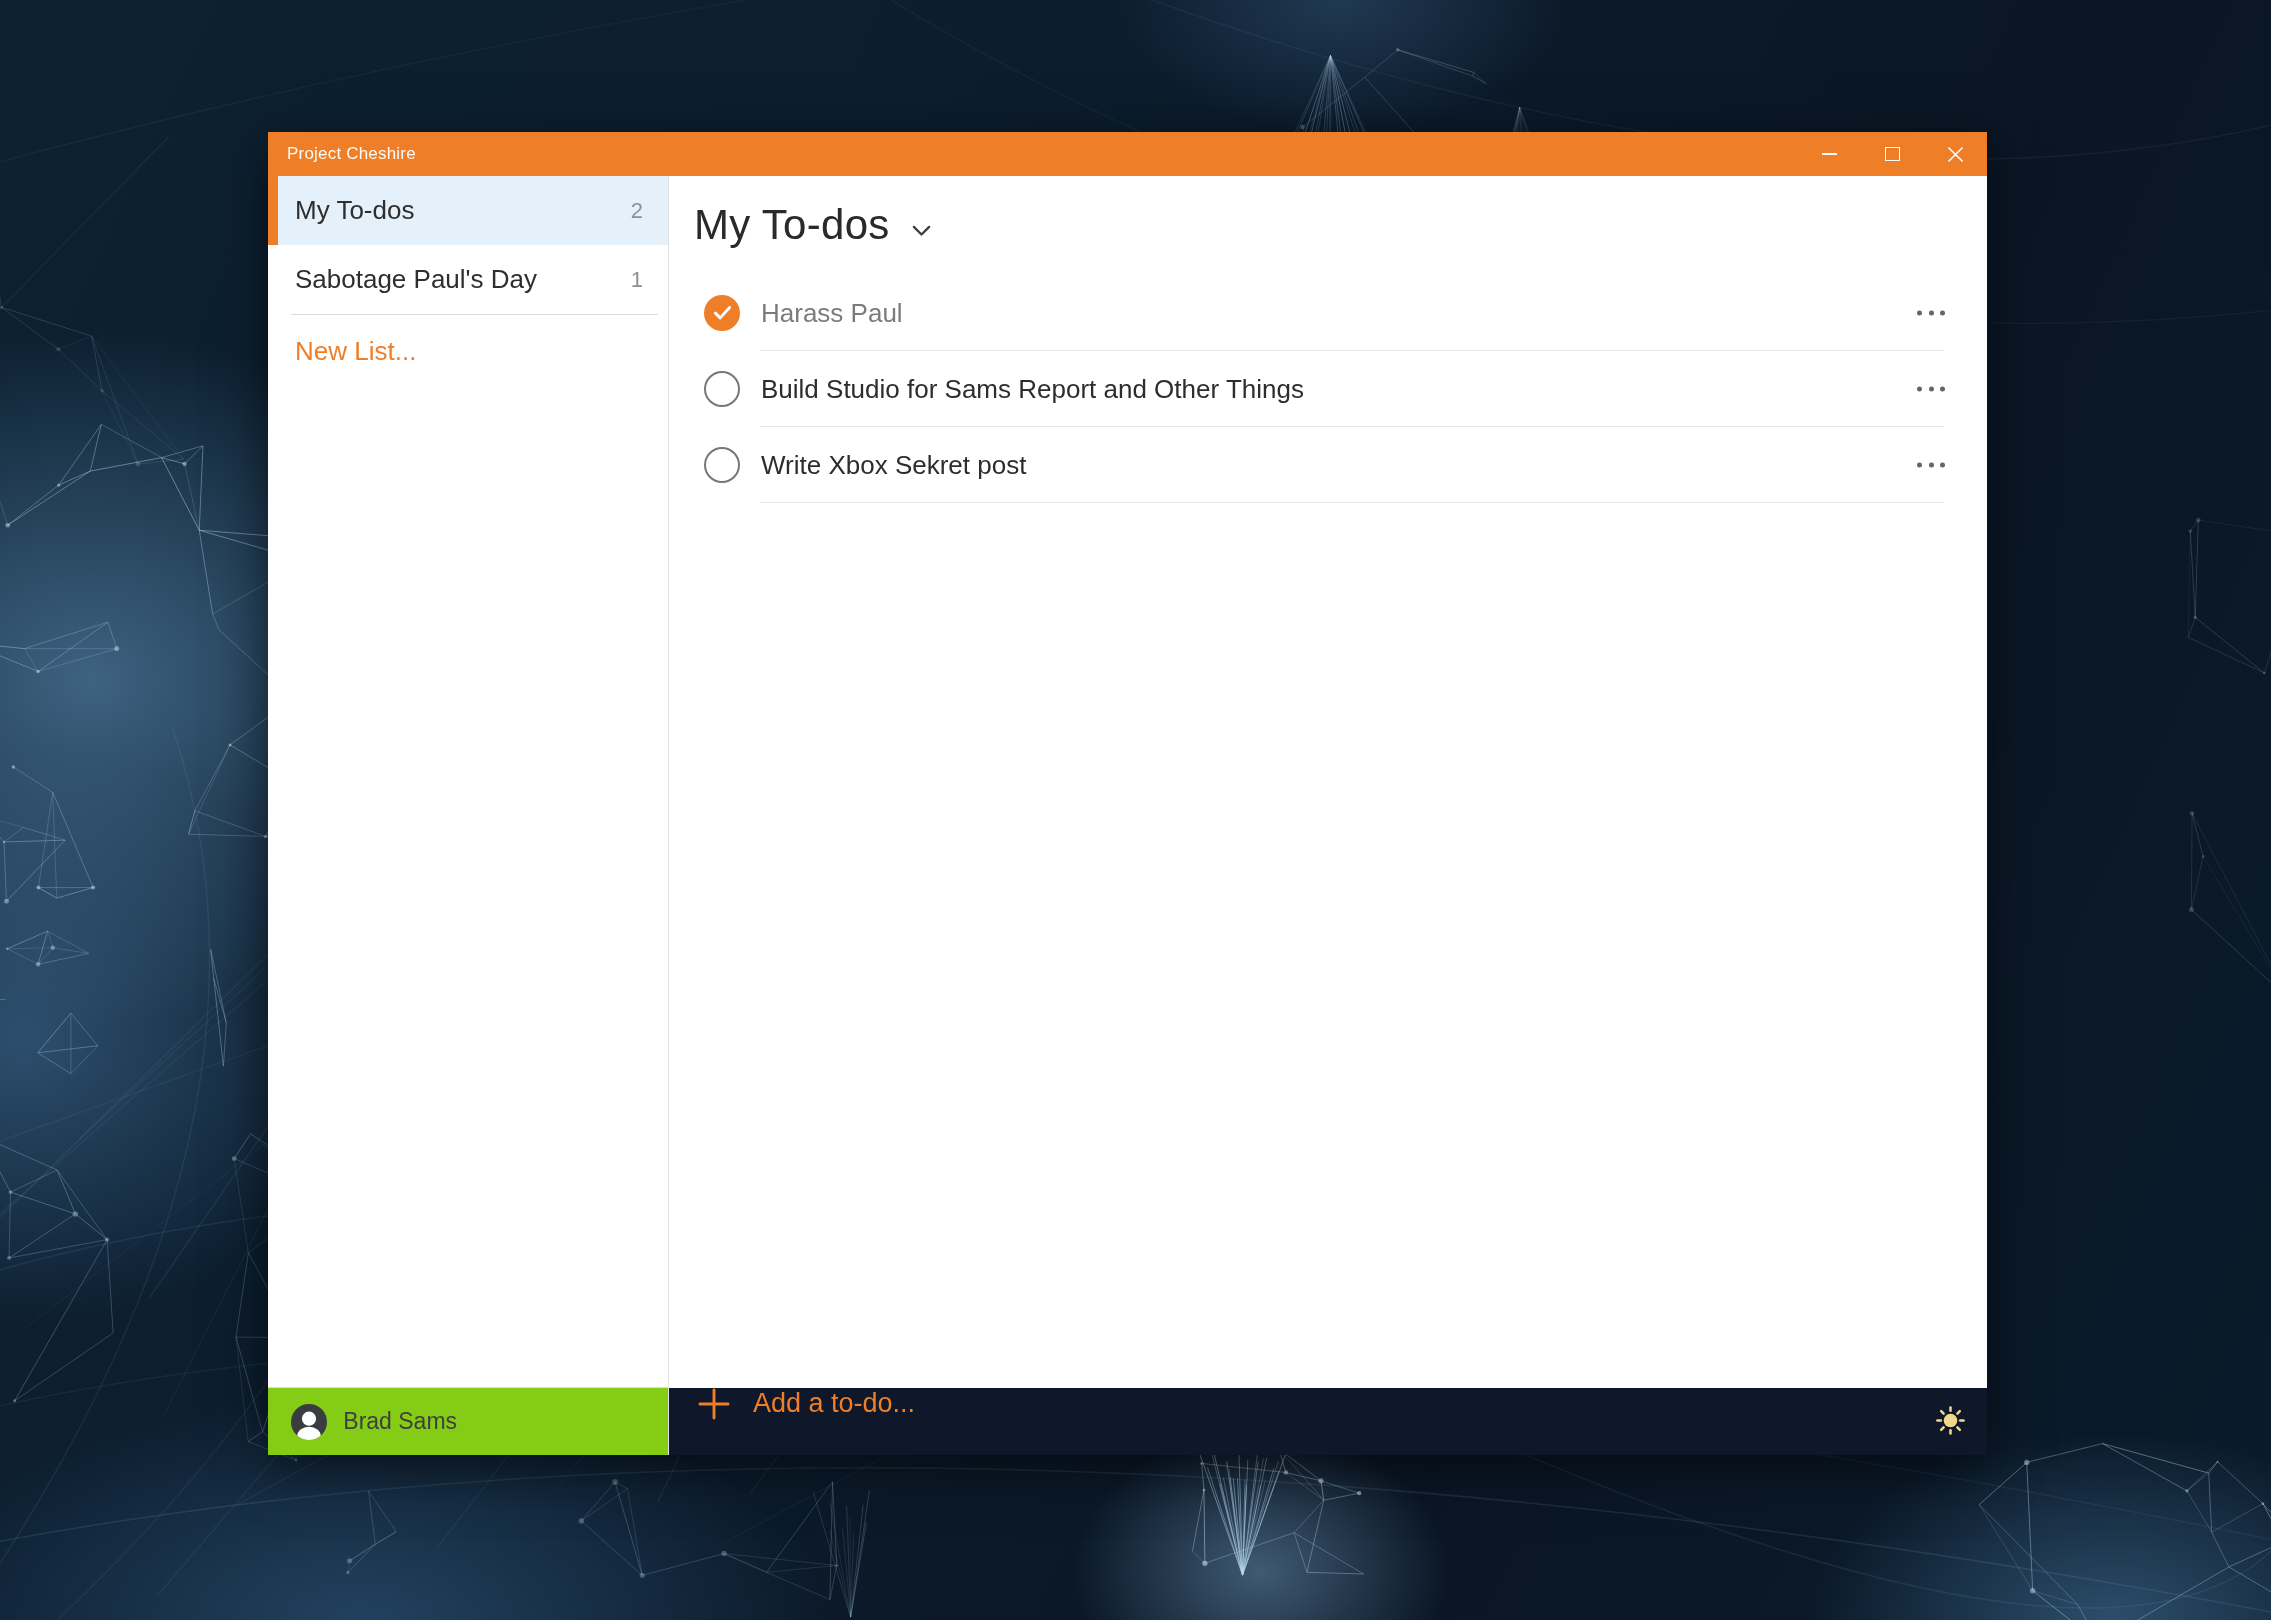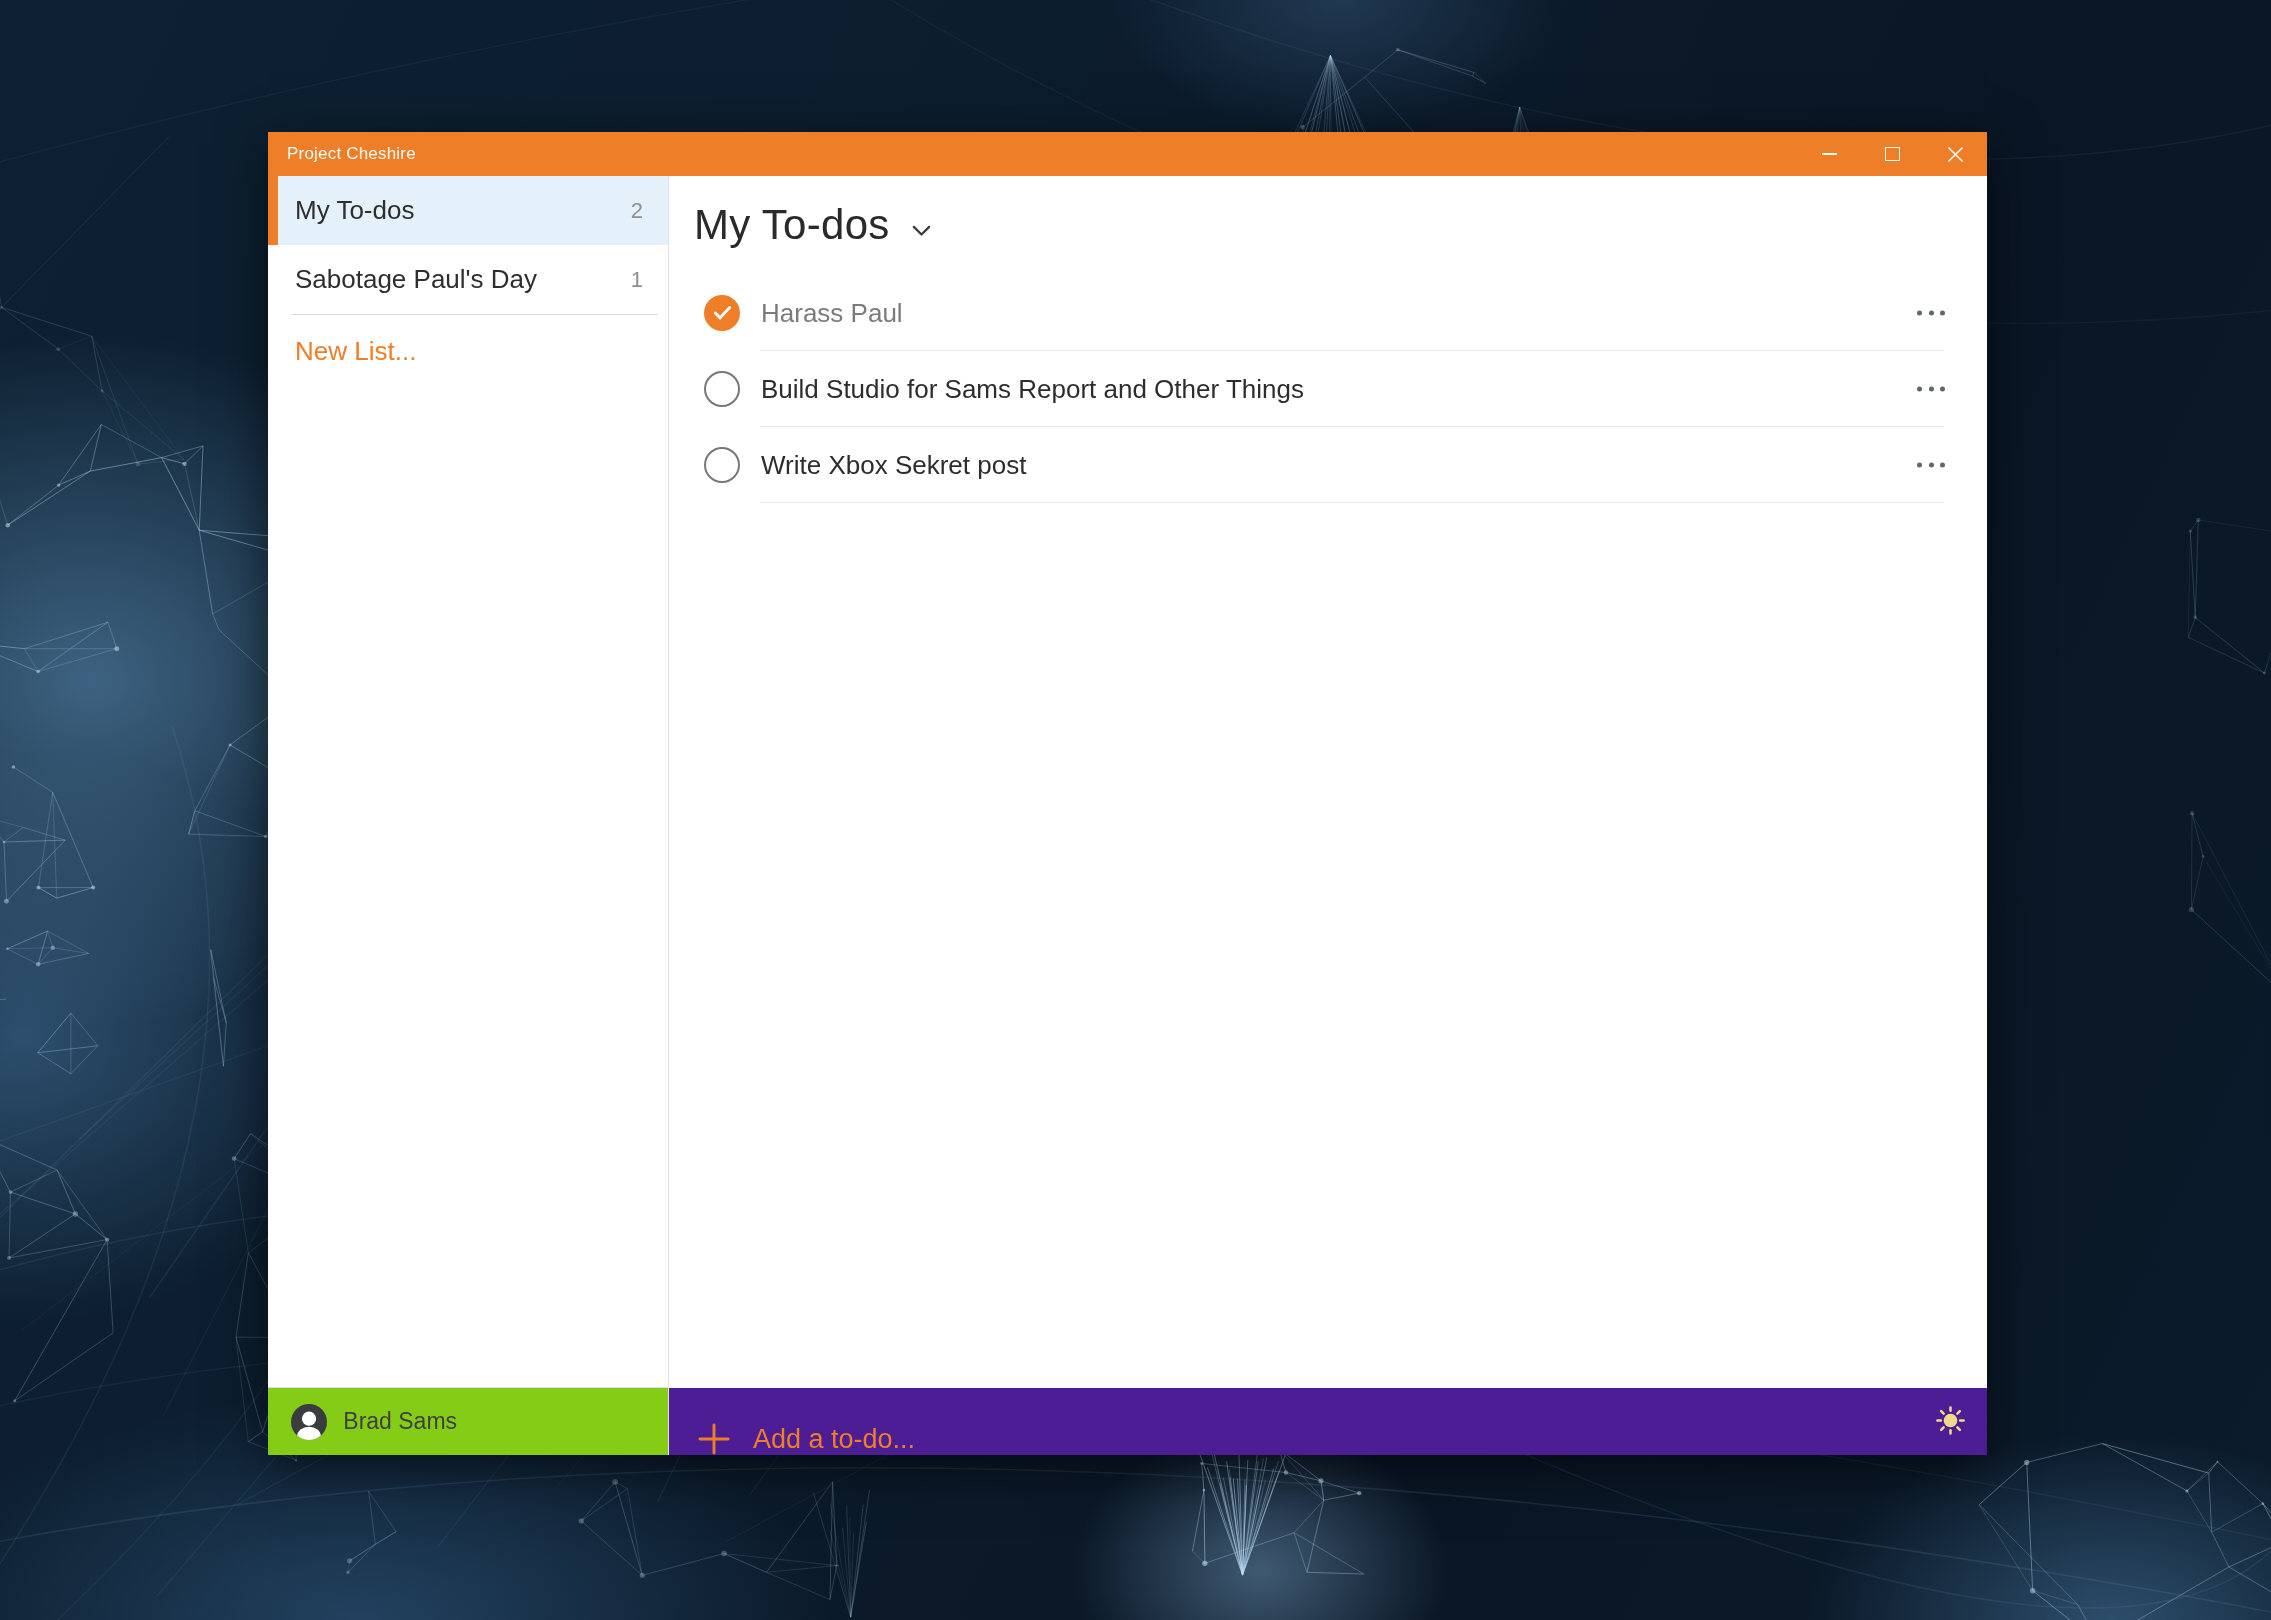--- a/index.html
+++ b/index.html
@@ -68,21 +68,21 @@
     border:2.4px solid var(--circle-stroke);background:transparent;
     display:flex;align-items:center;justify-content:center;cursor:default;
   }
   .checkbox.checked{border:none;background:var(--accent-orange);}
   .todo-label{margin-left:21px;font-size:26px;color:var(--todo-text);}
   .todo-row.completed .todo-label{color:var(--completed-text);}
   .more-btn{position:absolute;right:42px;top:50%;transform:translateY(-50%);display:flex;gap:6.7px;cursor:default;}
   .more-btn i{display:block;width:4.8px;height:4.8px;border-radius:50%;background:var(--dots);}
   .add-todo{
     position:absolute;left:0;right:0;bottom:0;height:67px;
-    display:flex;align-items:flex-end;padding-left:29px;background:#4c1d95;
+    display:flex;align-items:flex-start;padding-left:29px;background:#0f172a;
   }
   .add-todo .plus{flex:0 0 32px;}
   .add-label{margin-left:23px;font-size:27px;color:var(--accent-orange);}
   .sun-btn{position:absolute;right:21px;bottom:19px;width:31px;height:31px;cursor:default;}
 </style>
 </head>
 <body>
 
 <svg id="plexus" viewBox="0 0 2376 1695">
     <path d="M-40,1340 Q700,1120 1500,1480 T2420,1560" fill="none" stroke="rgb(150,195,230)" stroke-opacity="0.1" stroke-width="1.6"></path>

